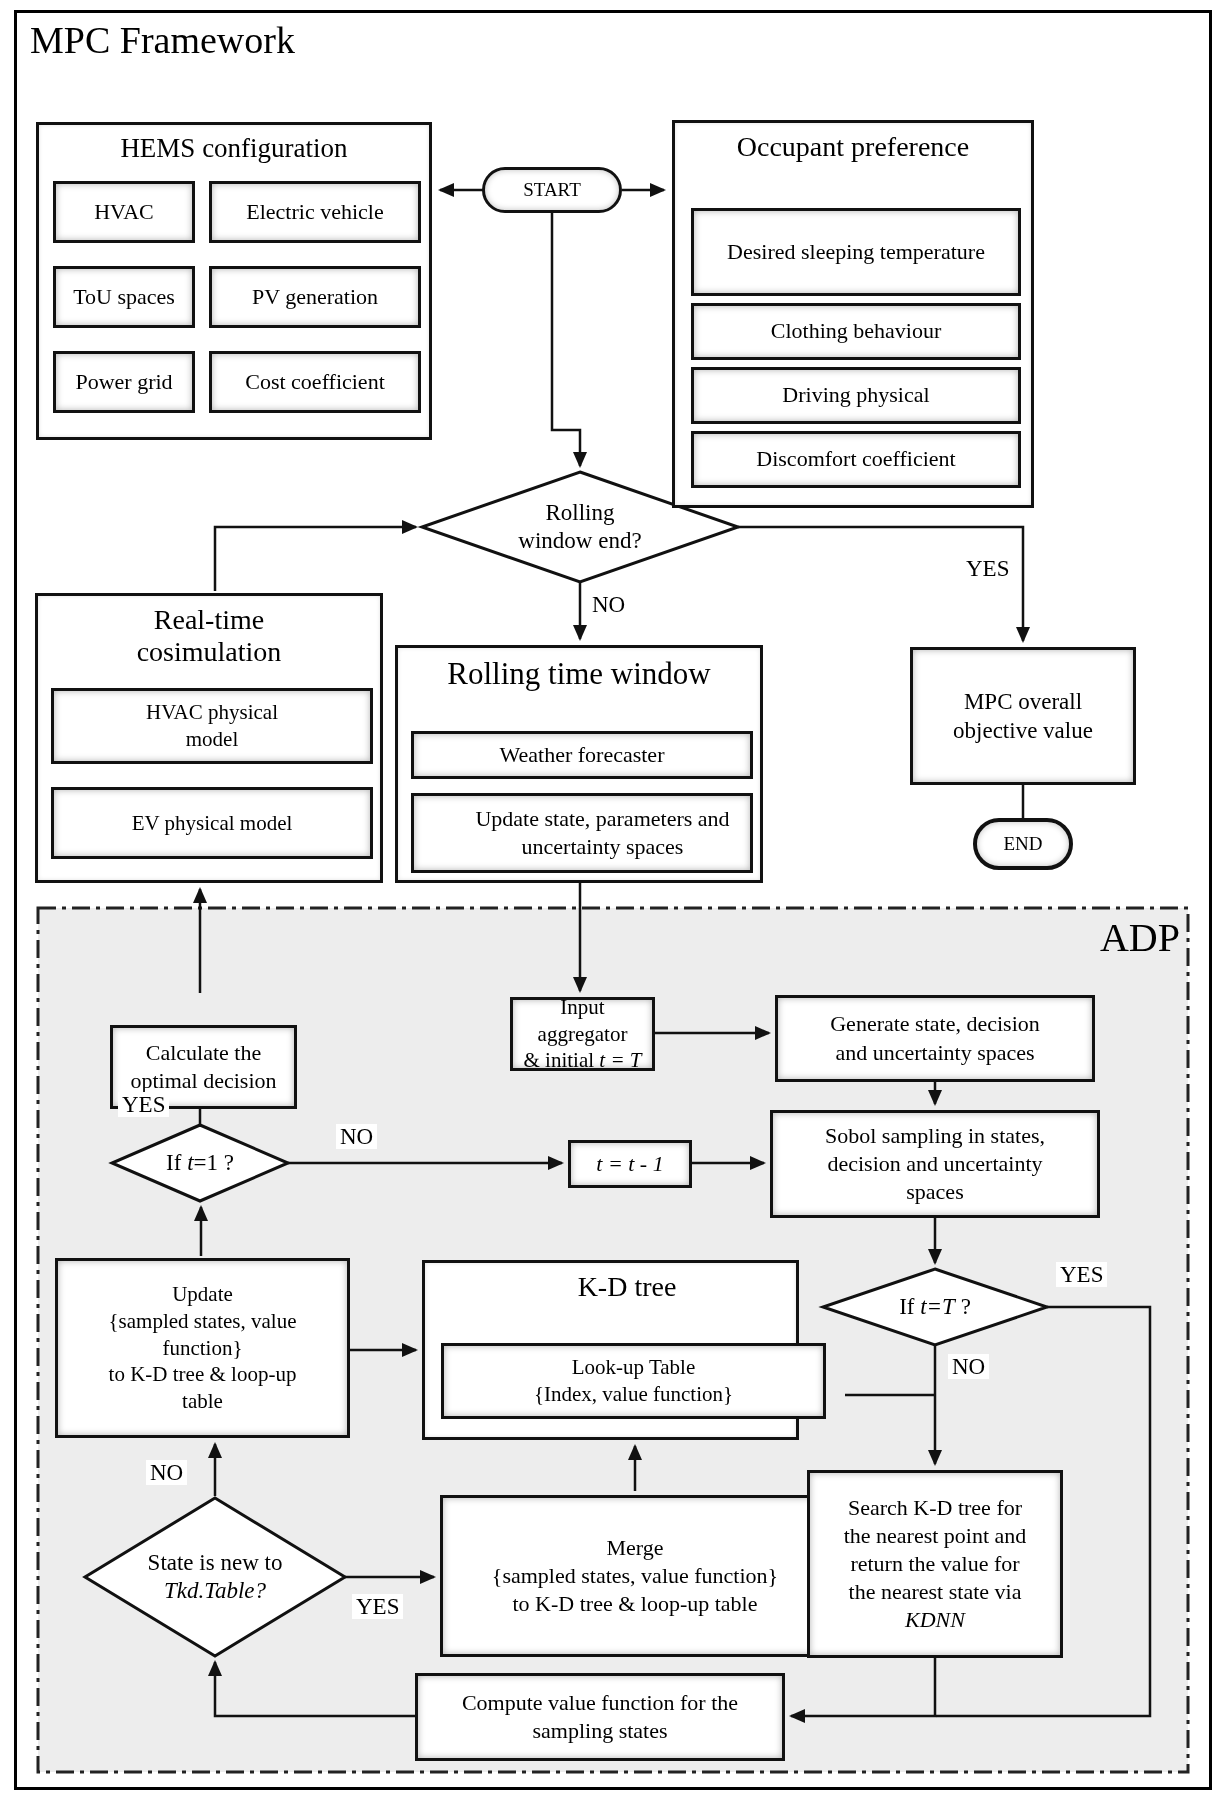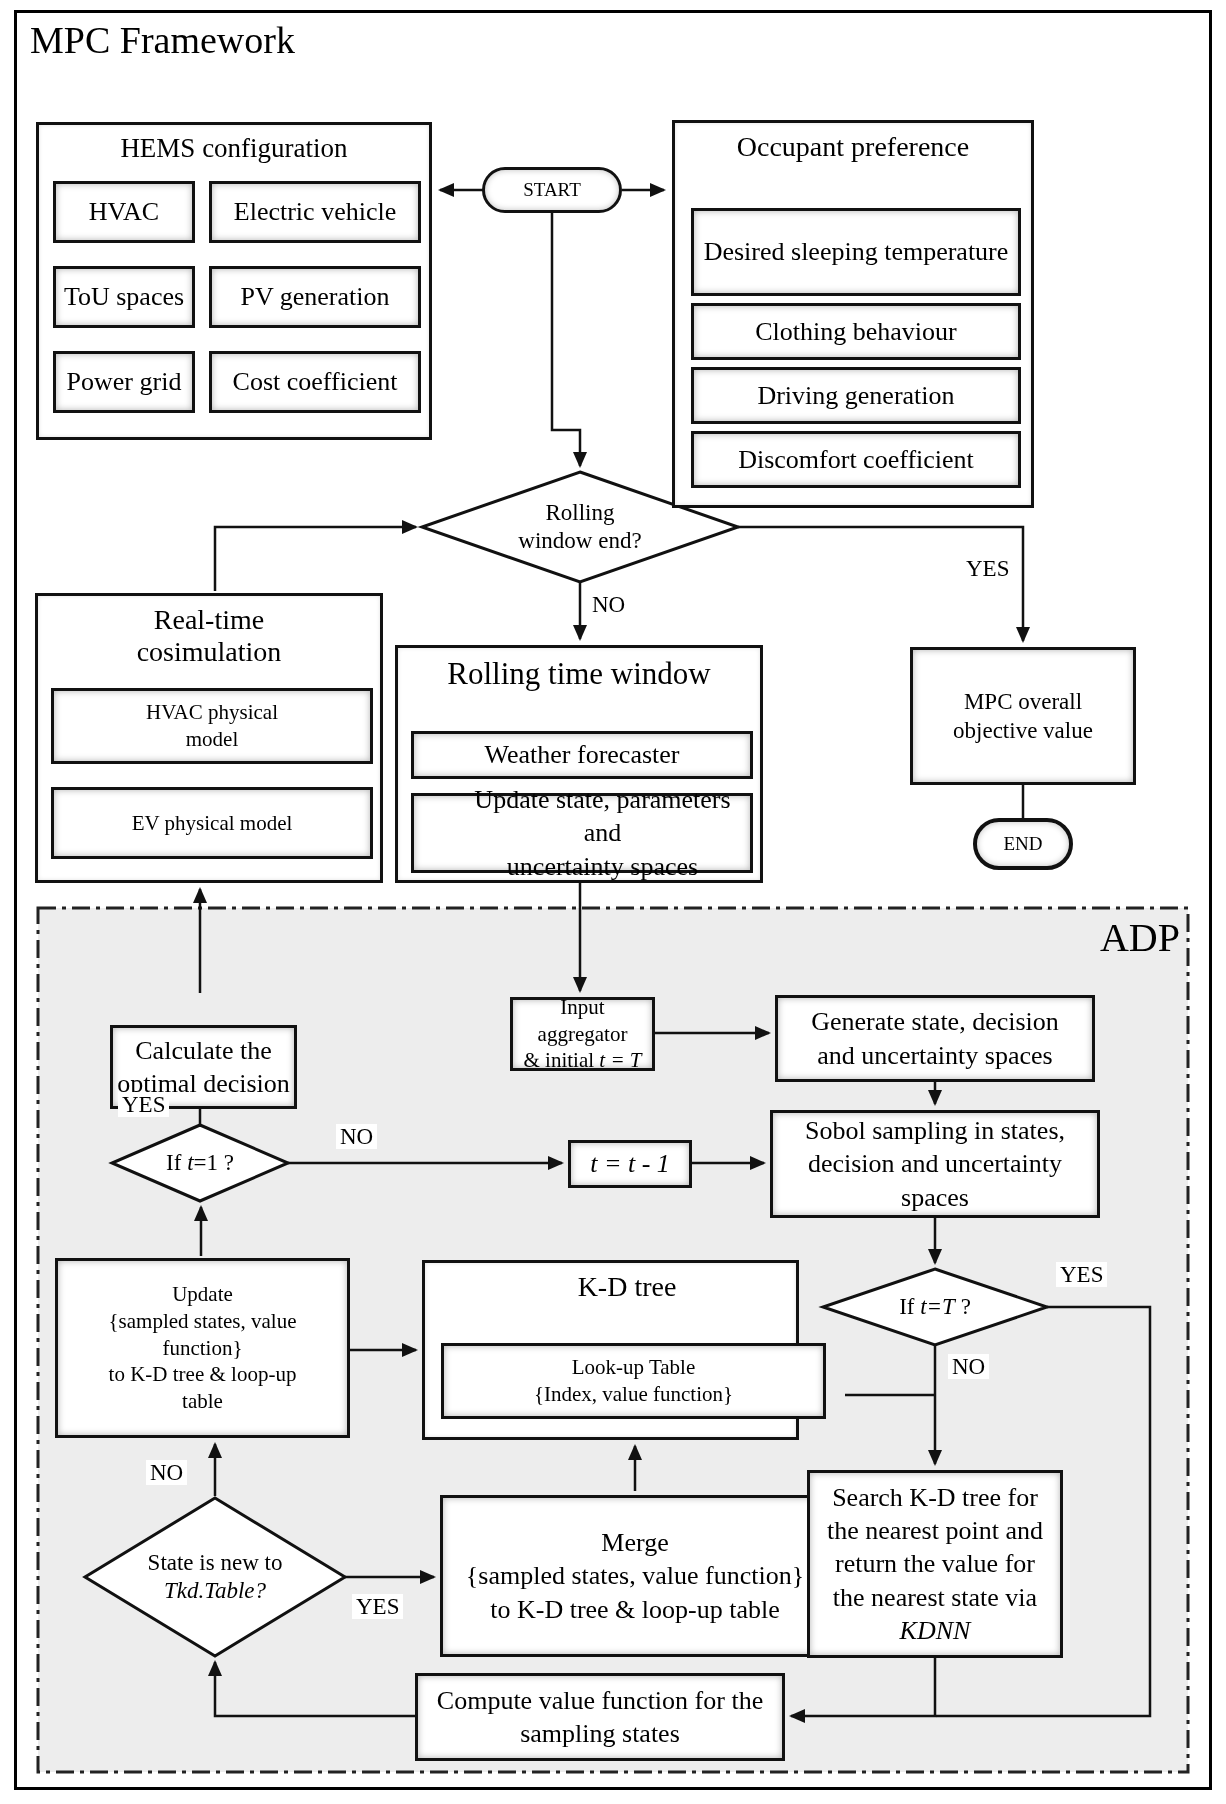--- a/index.html
+++ b/index.html
@@ -3,21 +3,21 @@
 <meta charset="utf-8">
 <style>
   html,body{margin:0;padding:0;background:#fff;}
   #page{position:relative;width:1226px;height:1804px;background:#fff;
         font-family:"Liberation Serif","DejaVu Serif",serif;color:#000;overflow:hidden;}
   #frame{position:absolute;left:14px;top:10px;width:1198px;height:1780px;
          border:3px solid #000;box-sizing:border-box;}
   #wires{position:absolute;left:0;top:0;width:1226px;height:1804px;}
   .bx{position:absolute;box-sizing:border-box;border:3px solid #111;background:#fff;
       box-shadow:inset 0 0 7px rgba(0,0,0,.30);display:flex;flex-direction:column;
-      align-items:center;justify-content:center;text-align:center;font-size:26px;line-height:1.28;}
+      align-items:center;justify-content:center;text-align:center;font-size:22px;line-height:1.28;}
   .grp{position:absolute;box-sizing:border-box;border:3px solid #111;background:#fff;
        box-shadow:inset 0 0 4px rgba(0,0,0,.12);}
   .grp-title{text-align:center;font-size:27px;line-height:1.15;margin-top:8px;}
   .oval{position:absolute;box-sizing:border-box;border:3px solid #111;background:#fff;
         box-shadow:inset 0 0 6px rgba(0,0,0,.25);display:flex;align-items:center;
         justify-content:center;font-size:19px;}
   .dtext{position:absolute;display:flex;flex-direction:column;align-items:center;
          justify-content:center;text-align:right;font-size:23px;line-height:1.2;font-family:Liberation Serif, serif;}
   .lbl{position:absolute;font-size:23px;background:#fff;padding:0 4px;line-height:1.1;}
   .ml{white-space:pre-line;}
@@ -87,21 +87,21 @@
     <div class="bx" style="left:14px;top:141px;width:142px;height:62px;">ToU spaces</div>
     <div class="bx" style="left:170px;top:141px;width:212px;height:62px;">PV generation</div>
     <div class="bx" style="left:14px;top:226px;width:142px;height:62px;">Power grid</div>
     <div class="bx" style="left:170px;top:226px;width:212px;height:62px;">Cost coefficient</div>
   </div>
 
   <div class="grp" style="left:672px;top:120px;width:362px;height:388px;">
     <div class="grp-title" style="font-size:28px;">Occupant preference</div>
     <div class="bx" style="left:16px;top:85px;width:330px;height:88px;">Desired sleeping temperature</div>
     <div class="bx" style="left:16px;top:180px;width:330px;height:57px;">Clothing behaviour</div>
-    <div class="bx" style="left:16px;top:244px;width:330px;height:57px;">Driving generation</div>
+    <div class="bx" style="left:16px;top:244px;width:330px;height:57px;">Driving physical</div>
     <div class="bx" style="left:16px;top:308px;width:330px;height:57px;">Discomfort coefficient</div>
   </div>
 
   <div class="oval" style="left:482px;top:167px;width:140px;height:46px;border-radius:23px;">START</div>
   <div class="oval" style="left:973px;top:818px;width:100px;height:52px;border-radius:26px;border-width:4px;">END</div>
 
   <div class="dtext" style="left:480px;top:493px;width:200px;height:68px;">
     <div>Rolling</div>
     <div>window end?</div>
   </div>

